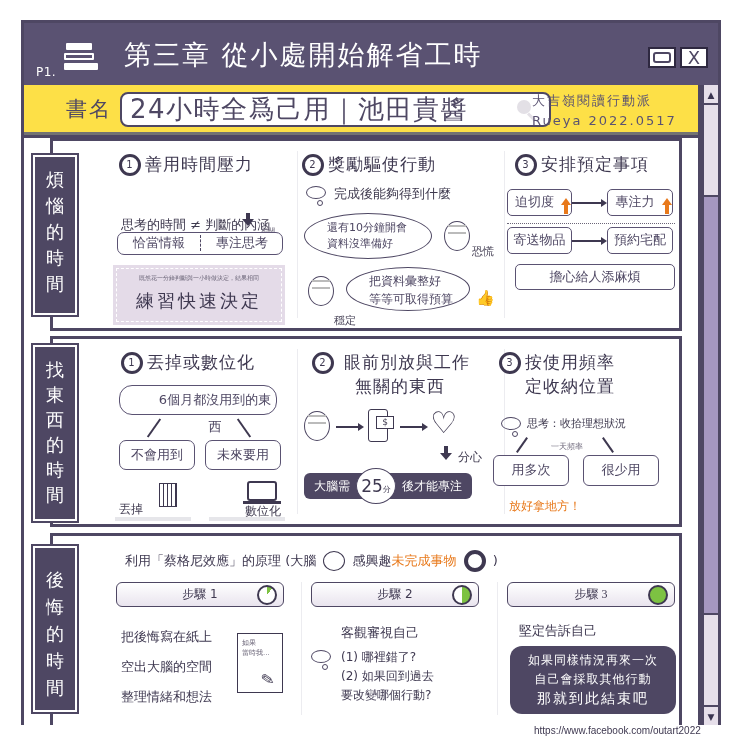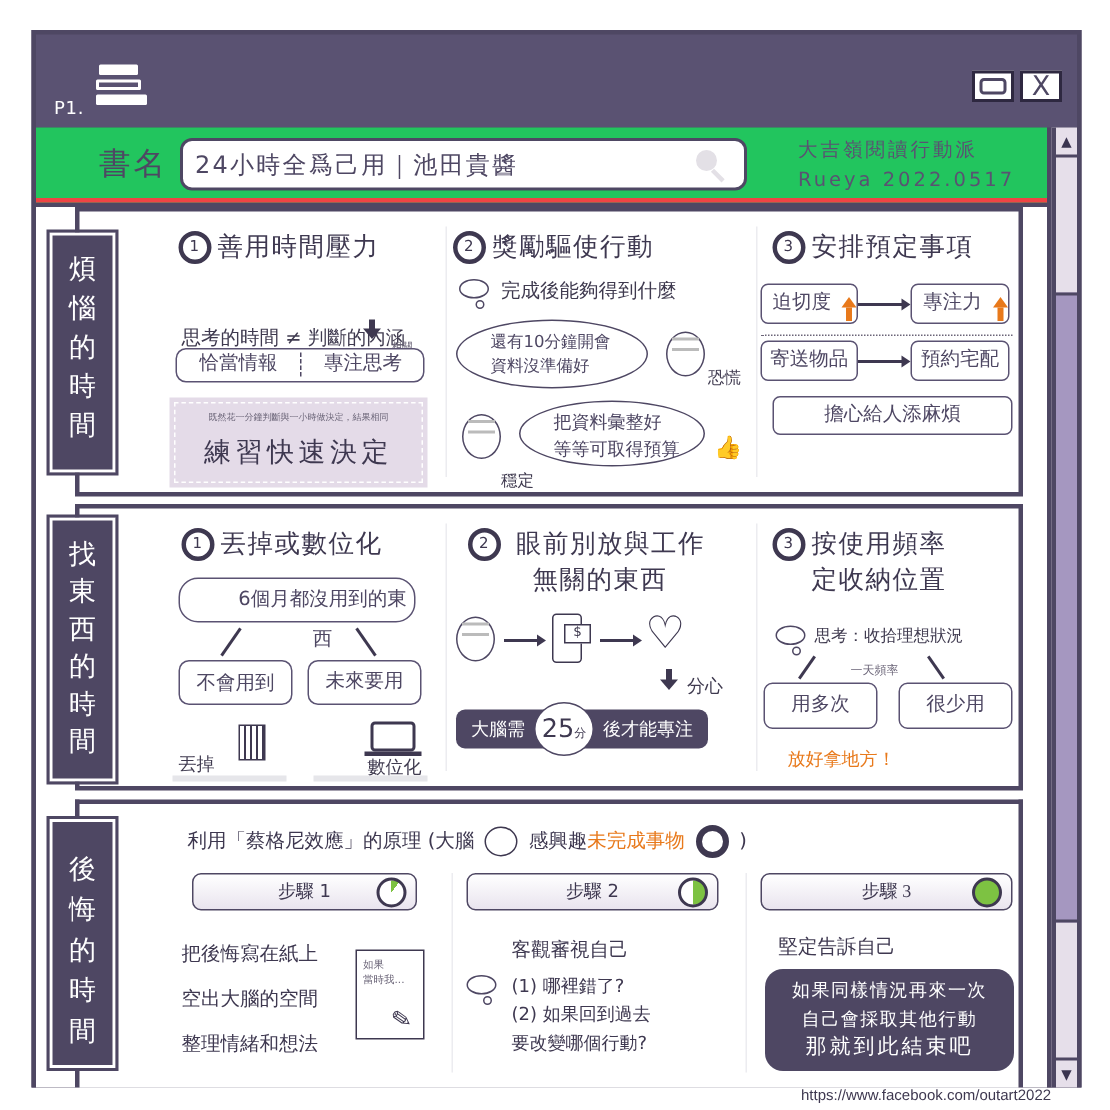--- a/index.html
+++ b/index.html
@@ -11,24 +11,24 @@
   .titlebar { position: absolute; left: 0; top: 0; width: 694px; height: 62px; background: #5a5272; }
   .page-label { position: absolute; left: 12px; top: 42px; font-size: 12px; color: #fff; letter-spacing: 0.5px; }
   .books { position: absolute; left: 40px; top: 20px; width: 36px; height: 30px; }
   .books .b { position: absolute; height: 7px; background: #fff; border-radius: 1px; }
   .title { position: absolute; left: 100px; top: 14px; font-size: 27px; color: #fff; letter-spacing: 2px; }
   .win-btn { position: absolute; top: 24px; height: 21px; border: 2px solid #2e2840; background: #fff; }
   .win-max { left: 624px; width: 28px; }
   .win-max::after { content: ""; position: absolute; left: 3px; top: 3px; right: 3px; bottom: 3px; border: 2px solid #4e4763; border-radius: 3px; }
   .win-close { left: 656px; width: 28px; color: #4e4763; font-size: 18px; text-align: center; line-height: 17px; font-family: "DejaVu Sans", sans-serif; }
 
-  .searchbar { position: absolute; left: 0; top: 62px; width: 674px; height: 50px; background: #22c55e; border-bottom: 3px solid #ef4444; }
+  .searchbar { position: absolute; left: 0; top: 62px; width: 674px; height: 50px; background: #fde047; border-bottom: 3px solid #737373; }
   .book-label { position: absolute; left: 42px; top: 10px; font-size: 21px; color: #4e4763; letter-spacing: 2px; }
-  .book-input { position: absolute; left: 96px; top: 7px; width: 378px; height: 35px; border: 2px solid #4e4763; border-radius: 8px; background: #fff;
-                font-size: 16px; padding-left: 8px; line-height: 31px; color: #4e4763; letter-spacing: 1.5px; }
+  .book-input { position: absolute; left: 96px; top: 7px; width: 431px; height: 35px; border: 2px solid #4e4763; border-radius: 8px; background: #fff;
+                font-size: 26px; padding-left: 8px; line-height: 31px; color: #4e4763; letter-spacing: 1.5px; }
   .search-icon { position: absolute; right: 14px; top: 6px; width: 18px; height: 18px; }
   .search-icon .c { position: absolute; left: 0; top: 0; width: 14px; height: 14px; border-radius: 50%; background: #e3e0e6; }
   .search-icon .h { position: absolute; left: 11px; top: 12px; width: 10px; height: 3px; background: #e3e0e6; transform: rotate(45deg); transform-origin: left; }
   .author { position: absolute; left: 508px; top: 6px; font-size: 13px; color: #5a5272; letter-spacing: 2px; line-height: 20px; }
 
   .scroll { position: absolute; left: 677px; top: 62px; width: 17px; height: 640px; background: #e6dfea; border-left: 3px solid #4e4763; }
   .scroll-up { position: absolute; left: 0; top: 0; width: 14px; height: 20px; border-bottom: 2px solid #4e4763; font-size: 9px; text-align: center; line-height: 20px; color: #3a3450; }
   .scroll-thumb { position: absolute; left: 0; top: 110px; width: 14px; height: 420px; background: #a597c0; border-top: 2px solid #4e4763; border-bottom: 2px solid #4e4763; }
   .scroll-down { position: absolute; left: 0; bottom: 0; width: 14px; height: 20px; border-top: 2px solid #4e4763; font-size: 9px; text-align: center; line-height: 20px; color: #3a3450; }
 
@@ -70,20 +70,21 @@
 <body>
 
 <div class="window">
   <div class="titlebar">
     <span class="page-label">P1.</span>
     <div class="books">
       <div class="b" style="left:2px;top:0;width:26px;"></div>
       <div class="b" style="left:0;top:10px;width:30px;background:none;border:2px solid #fff;"></div>
       <div class="b" style="left:0;top:20px;width:34px;"></div>
     </div>
+    <span class="title">第三章 從小處開始解省工時</span>
     <div class="win-btn win-max"></div>
     <div class="win-btn win-close">X</div>
   </div>
 
   <div class="searchbar">
     <span class="book-label">書名</span>
     <div class="book-input">
       <span>24小時全爲己用｜池田貴醬</span>
       <div class="search-icon">
           <div class="c"></div>
@@ -184,21 +185,21 @@
         <div>間</div>
       </div>
 
       <div class="col" style="left:40px;width:200px;">
         <div class="t h" style="left:28px;top:12px;">
           <span class="num">1</span><span>丟掉或數位化</span>
         </div>
         <div class="box" style="left:26px;top:46px;width:158px;height:30px;line-height:27px;border-radius:13px;padding-left:34px;">6個月都沒用到的東西</div>
         <div style="position:absolute;left:60px;top:78px;width:2px;height:22px;background:#3e3850;transform:rotate(35deg);"></div>
         <div style="position:absolute;left:150px;top:78px;width:2px;height:22px;background:#3e3850;transform:rotate(-35deg);"></div>
-        <div class="box" style="left:26px;top:101px;width:76px;height:30px;line-height:27px;border-radius:7px;font-family:Liberation Serif, serif;">不會用到</div>
+        <div class="box" style="left:26px;top:101px;width:76px;height:30px;line-height:27px;border-radius:7px;">不會用到</div>
         <div class="box" style="left:112px;top:101px;width:76px;height:30px;line-height:27px;border-radius:7px;">未來要用</div>
         <div style="position:absolute;left:66px;top:144px;width:18px;height:24px;border:1.5px solid #3e3850;background:repeating-linear-gradient(90deg,#fff 0 3px,#3e3850 3px 4px),#fff;"></div>
         <div class="t" style="left:26px;top:162px;font-size:12px;">丟掉</div>
         <div style="position:absolute;left:22px;top:178px;width:76px;height:4px;background:#e6e6ea;"></div>
         <div style="position:absolute;left:154px;top:142px;width:30px;height:20px;border:2px solid #3e3850;border-radius:3px;"></div>
         <div style="position:absolute;left:150px;top:162px;width:38px;height:3px;background:#3e3850;"></div>
         <div class="t" style="left:152px;top:164px;font-size:12px;">數位化</div>
         <div style="position:absolute;left:116px;top:178px;width:76px;height:4px;background:#e6e6ea;"></div>
       </div>
       <div class="divider-v" style="left:244px;"></div>
@@ -220,21 +221,21 @@
         <div class="arrow-down" style="left:142px;top:114px;"></div>
         <div class="t" style="left:160px;top:110px;font-size:12px;">分心</div>
         <div class="dark-box" style="left:6px;top:134px;width:168px;height:26px;font-size:12px;line-height:26px;">
           <span style="position:absolute;left:10px;">大腦需</span>
           <span style="position:absolute;left:52px;top:-5px;width:40px;height:36px;border-radius:50%;background:#fff;border:1.5px solid #4e4763;color:#3e3850;line-height:34px;"><span style="font-size:17px;">25</span><span style="font-size:8px;">分</span></span>
           <span style="position:absolute;left:98px;">後才能專注</span>
         </div>
       </div>
       <div class="divider-v" style="left:451px;"></div>
 
-      <div class="col" style="left:452px;width:178px;">
+      <div class="col" style="left:436px;width:178px;">
         <div class="t h" style="left:10px;top:12px;">
           <span class="num">3</span><span>按使用頻率</span>
         </div>
         <div class="t h" style="left:36px;top:36px;">定收納位置</div>
         <div class="cloud" style="left:12px;top:78px;"></div>
         <div class="t" style="left:38px;top:77px;font-size:11px;">思考：收拾理想狀況</div>
         <div style="position:absolute;left:32px;top:97px;width:2px;height:18px;background:#3e3850;transform:rotate(35deg);"></div>
         <div class="t small" style="left:62px;top:102px;font-size:8px;">一天頻率</div>
         <div style="position:absolute;left:118px;top:97px;width:2px;height:18px;background:#3e3850;transform:rotate(-35deg);"></div>
         <div class="box" style="left:4px;top:116px;width:76px;height:31px;line-height:28px;border-radius:6px;">用多次</div>
@@ -254,21 +255,21 @@
 
       <div class="t" style="left:72px;top:14px;font-size:13px;color:#3e3850;">
         <span>利用「蔡格尼效應」的原理 (大腦</span>
         <span style="display:inline-block;width:22px;height:20px;border:1.5px solid #3e3850;border-radius:50%;vertical-align:middle;margin:0 3px;"></span>
         <span>感興趣</span><span style="color:#e8791b;">未完成事物</span>
         <span style="display:inline-block;width:22px;height:22px;border-radius:50%;border:4px solid #3e3850;vertical-align:middle;margin:0 3px;"></span>
         <span>)</span>
       </div>
 
       <div class="col" style="left:60px;width:180px;">
-        <div class="step-bar" style="left:3px;top:46px;width:150px;margin-left:12px;">
+        <div class="step-bar" style="left:3px;top:46px;width:168px;">
           <span>步驟 1</span>
           <div class="step-dot" style="background:conic-gradient(#7dc242 0 10%, #fff 10% 100%);"></div>
         </div>
         <div class="t" style="left:8px;top:86px;font-size:13px;line-height:30px;color:#3e3850;">
           <div>把後悔寫在紙上</div>
           <div>空出大腦的空間</div>
           <div>整理情緒和想法</div>
         </div>
         <div style="position:absolute;left:124px;top:97px;width:46px;height:60px;border:1.5px solid #3e3850;background:#fff;padding:4px;font-size:7px;color:#6b6578;white-space:pre-line;line-height:10px;">如果
 當時我...</div>

